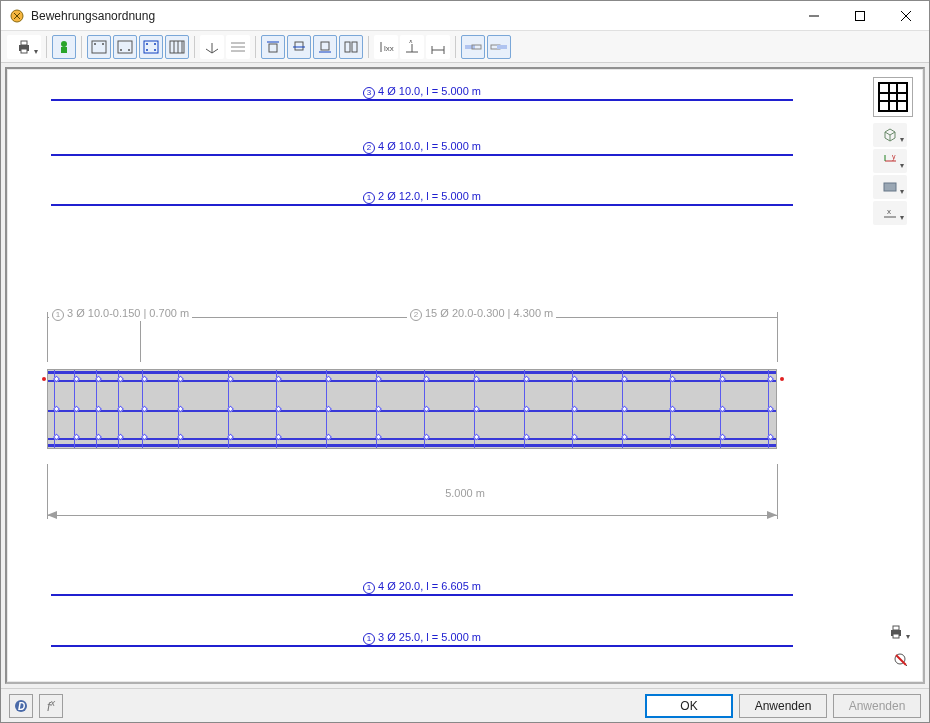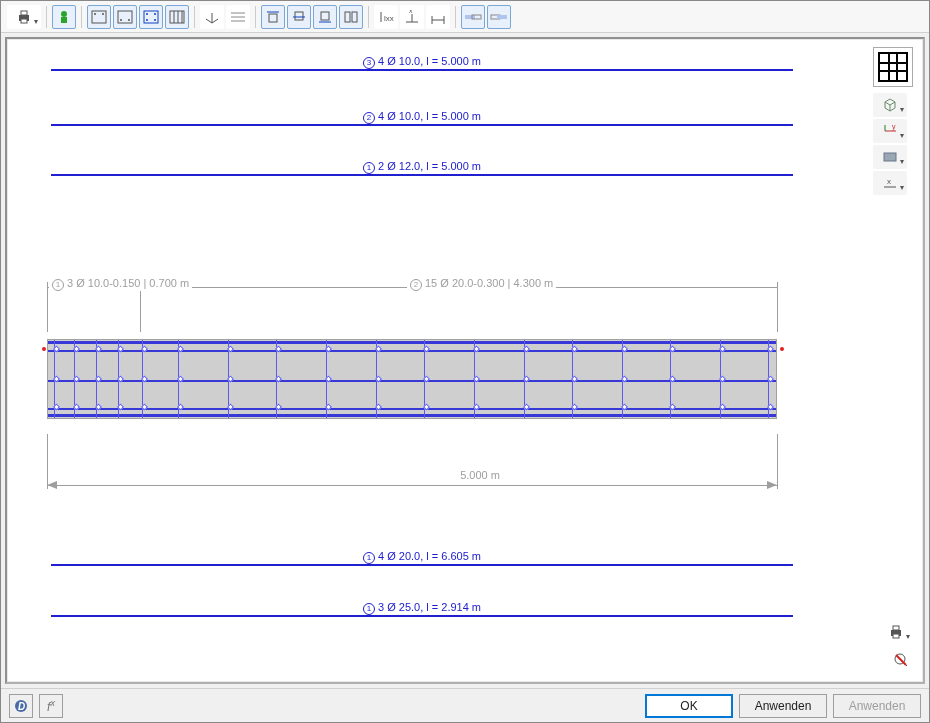--- a/index.html
+++ b/index.html
@@ -44,20 +44,46 @@
   .beam .node{position:absolute;width:5px;height:5px;border:1px solid #5a5af0;background:#fff;transform:translate(-50%,-50%);rotate:45deg;}
   .red-dot{position:absolute;width:4px;height:4px;background:#e02020;border-radius:50%;transform:translate(-50%,-50%);}
   .thumb{width:40px;height:40px;border:1px solid #aaa;background:#fff;position:relative;}
   .thumb .tline{position:absolute;background:#000;}
 </style>
 </head>
 <body>
 
 <div class="window">
 
+  <div class="titlebar">
+    <span class="icon">
+      <svg viewBox="0 0 16 16" width="16" height="16">
+          <circle cx="8" cy="8" r="6" fill="#f5b53f" stroke="#8a6a10"></circle>
+          <path d="M5 5 L11 11 M11 5 L5 11" stroke="#5a4700" stroke-width="1"></path>
+        </svg>
+    </span>
+    <span class="title">Bewehrungsanordnung</span>
+    <span class="spacer"></span>
+    <div class="winbtn">
+        <svg width="10" height="10">
+          <line x1="0" y1="5" x2="10" y2="5" stroke="#000"></line>
+        </svg>
+      </div>
+    <div class="winbtn">
+        <svg width="10" height="10">
+          <rect x="0.5" y="0.5" width="9" height="9" fill="none" stroke="#000"></rect>
+        </svg>
+      </div>
+    <div class="winbtn close">
+        <svg width="10" height="10">
+          <line x1="0" y1="0" x2="10" y2="10" stroke="#000"></line>
+          <line x1="10" y1="0" x2="0" y2="10" stroke="#000"></line>
+        </svg>
+      </div>
+  </div>
 
   <div class="toolbar">
     <div class="tbbtn dropdown">
       <svg width="16" height="16" viewBox="0 0 16 16">
           <rect x="3" y="6" width="10" height="6" fill="#555"></rect>
           <rect x="5" y="2" width="6" height="4" fill="#fff" stroke="#555"></rect>
           <rect x="5" y="10" width="6" height="4" fill="#fff" stroke="#555"></rect>
         </svg>
       <span class="caret">▾</span>
     </div>
@@ -281,27 +307,27 @@
           <div class="node" style="left: 720px; top: 68px;"></div>
         </div>
       <div class="red-dot" style="top:310px;left:37px;"></div>
       <div class="red-dot" style="top:310px;left:775px;"></div>
 
       <div class="dim-tick" style="top:395px;left:40px;height:55px;"></div>
       <div class="dim-tick" style="top:395px;left:770px;height:55px;"></div>
       <div class="dim-line" style="top:446px;left:40px;width:730px;"></div>
       <div class="dim-arrow-l" style="top:442px;left:40px;"></div>
       <div class="dim-arrow-r" style="top:442px;left:760px;"></div>
-      <div class="dim-label" style="top:430px;left:50%;transform:translateX(-50%);margin-left:15px;">5.000 m</div>
+      <div class="dim-label" style="top:418px;left:50%;transform:translateX(-50%);">5.000 m</div>
 
       <div class="rebar-line" style="top:525px;">
         <span class="rebar-label"><span class="circ">1</span><span>4 Ø 20.0, l = 6.605 m</span></span>
       </div>
       <div class="rebar-line" style="top:576px;">
-        <span class="rebar-label"><span class="circ">1</span><span>3 Ø 25.0, l = 2.914 m</span></span>
+        <span class="rebar-label"><span class="circ">1</span><span>3 Ø 25.0, l = 5.000 m</span></span>
       </div>
 
       <div class="side-tools">
         <div class="thumb">
           <div class="tline" style="left:4px;right:4px;top:4px;height:2px;"></div>
           <div class="tline" style="left:4px;right:4px;bottom:4px;height:2px;"></div>
           <div class="tline" style="top:4px;bottom:4px;left:4px;width:2px;"></div>
           <div class="tline" style="top:4px;bottom:4px;right:4px;width:2px;"></div>
           <div class="tline" style="top:4px;bottom:4px;left:14px;width:2px;"></div>
           <div class="tline" style="top:4px;bottom:4px;right:14px;width:2px;"></div>

